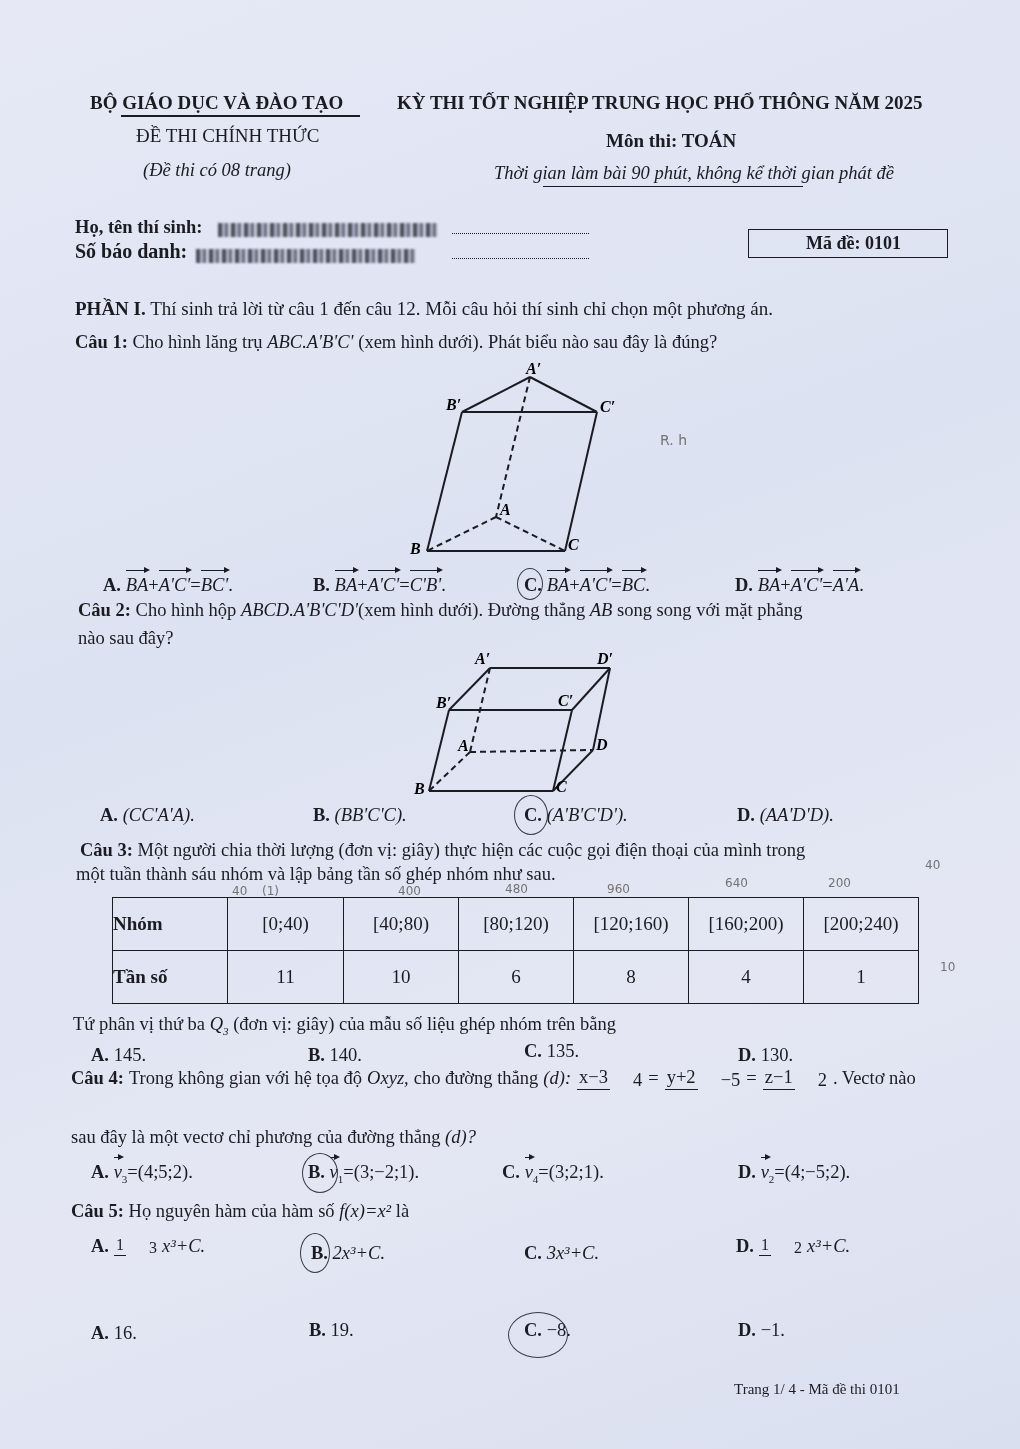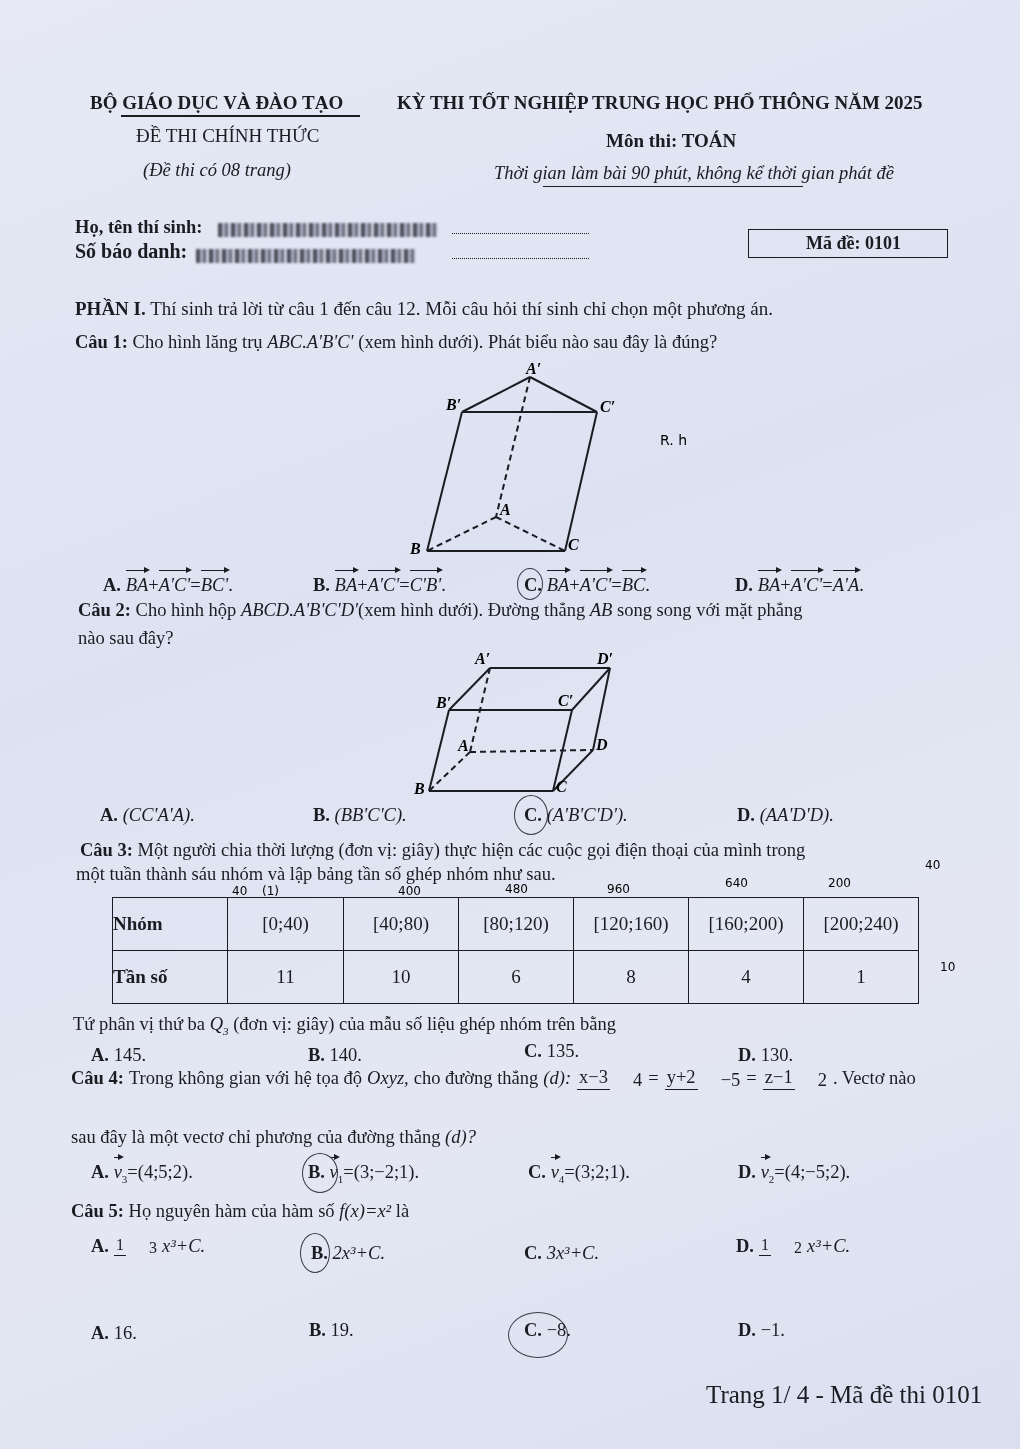--- a/index.html
+++ b/index.html
@@ -40,21 +40,21 @@
     border: 1.5px solid #1b1b22; height: 52px; text-align: center; padding: 0;
   }
   table.freq td.head { font-weight: bold; text-align: left; padding-left: 0; }
   .frac { display: inline-flex; flex-direction: row; align-items: flex-start; vertical-align: middle; line-height: 1; margin: 0 1px; gap: 23px; }
   .frac .n { border-bottom: 1px solid #1b1b22; padding: 0 2px 2px; }
   .frac .d { padding-top: 3px; }
   .blur {
     display: inline-block; height: 14px; background: repeating-linear-gradient(90deg, #2a2a34 0 4px, #9aa0b8 4px 7px, #50505e 7px 10px, #c3c7d8 10px 13px);
     filter: blur(1.3px); opacity: 0.8; vertical-align: middle;
   }
-  .hand { font-family: "DejaVu Sans", sans-serif; color: #000000; font-size: 12px; }
+  .hand { font-family: "DejaVu Sans", sans-serif; color: #737373; font-size: 12px; }
   svg text { font-family: "Liberation Serif", serif; font-style: italic; font-weight: bold; }
 </style>
 </head>
 <body>
 
 <div class="page">
 
   <div class="abs hdr" style="left:90px; top:92px;">BỘ GIÁO DỤC VÀ ĐÀO TẠO</div>
   <div class="abs" style="left:121px; top:115px; width:239px; height:1.5px; background:#1b1b22;"></div>
   <div class="abs hdr" style="left:397px; top:92px;">KỲ THI TỐT NGHIỆP TRUNG HỌC PHỔ THÔNG NĂM 2025</div>
@@ -251,21 +251,21 @@
     <span>. Vectơ nào</span>
   </div>
   <div class="abs t17" style="left:71px; top:1127px;">
     <span>sau đây là một vectơ chỉ phương của đường thẳng</span>
     <span class="i">(d)?</span>
   </div>
 
   <div class="abs t17" style="left:91px; top:1162px;"><span class="b">A.</span> <span class="i ov">v</span><sub style="font-size:11px">3</sub><span>=(4;5;2).</span></div>
   <div class="abs t17" style="left:308px; top:1162px;"><span class="b">B.</span> <span class="i ov">v</span><sub style="font-size:11px">1</sub><span>=(3;−2;1).</span></div>
   <div class="circle" style="left:302px; top:1153px; width:34px; height:38px;"></div>
-  <div class="abs t17" style="left:528px; top:1162px;"><span class="b">C.</span> <span class="i ov">v</span><sub style="font-size:11px">4</sub><span>=(3;2;1).</span></div>
+  <div class="abs t17" style="left:502px; top:1162px;"><span class="b">C.</span> <span class="i ov">v</span><sub style="font-size:11px">4</sub><span>=(3;2;1).</span></div>
   <div class="abs t17" style="left:738px; top:1162px;"><span class="b">D.</span> <span class="i ov">v</span><sub style="font-size:11px">2</sub><span>=(4;−5;2).</span></div>
 
   <div class="abs t17" style="left:71px; top:1201px;">
     <span class="b">Câu 5:</span>
     <span>Họ nguyên hàm của hàm số</span>
     <span class="i">f(x)=x²</span>
     <span>là</span>
   </div>
 
   <div class="abs t17" style="left:91px; top:1236px; display:flex; align-items:center; gap:4px;">
@@ -288,14 +288,14 @@
     <span class="i">x³+C.</span>
   </div>
 
 
   <div class="abs t17" style="left:91px; top:1323px;"><span class="b">A.</span> <span>16.</span></div>
   <div class="abs t17" style="left:309px; top:1320px;"><span class="b">B.</span> <span>19.</span></div>
   <div class="abs t17" style="left:524px; top:1320px;"><span class="b">C.</span> <span>−8.</span></div>
   <div class="circle" style="left:508px; top:1312px; width:58px; height:44px;"></div>
   <div class="abs t17" style="left:738px; top:1320px;"><span class="b">D.</span> <span>−1.</span></div>
 
-  <div class="abs" style="left:706px; top:1381px; font-size:25px;">Trang 1/ 4 - Mã đề thi 0101</div>
+  <div class="abs" style="left:734px; top:1381px; font-size:15px;">Trang 1/ 4 - Mã đề thi 0101</div>
 </div>
 
 </body></html>

